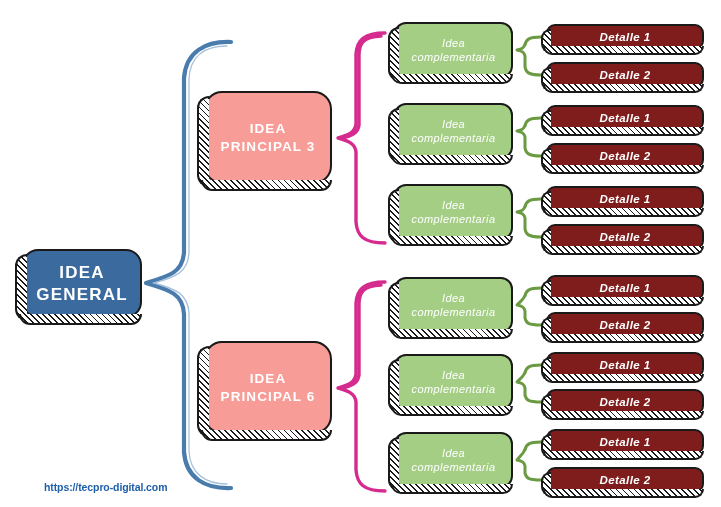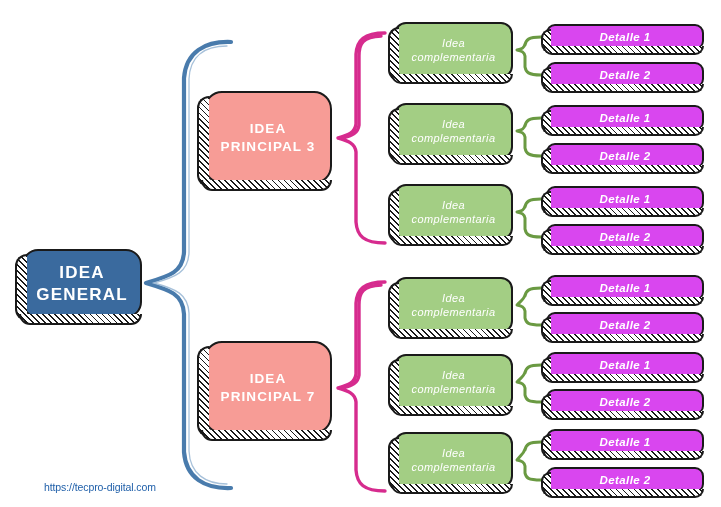--- a/index.html
+++ b/index.html
@@ -72,42 +72,42 @@
     font-stretch:condensed;
   }
   .node-comp{
     background:#A3CE84;
     border-radius:12px;
     font-size:11px;
     font-style:italic;
     letter-spacing:.4px;
   }
   .node-det{
-    background:#d946ef;
+    background:#7f1d1d;
     border-radius:9px;
     font-size:11.5px;
     font-weight:bold;
     font-style:italic;
     letter-spacing:.4px;
   }
   .node-det::before{left:-7px;width:8px;border-radius:9px 0 0 9px;}
   .node-det::after{bottom:-7px;height:7px;border-radius:0 0 9px 9px;}
   .node-comp::before{left:-8px;width:9px;border-radius:11px 0 0 11px;}
   .node-comp::after{bottom:-8px;height:8px;border-radius:0 0 11px 11px;}
 
   
   .brace-layer{position:absolute;left:0;top:0;width:721px;height:507px;z-index:2;}
 
   
   .watermark{
     position:absolute;
     left:44px;top:481px;
     color:#1F5FA9;
     font-size:10.5px;
-    font-weight:normal;
+    font-weight:bold;
     letter-spacing:-0.1px;
     font-stretch:condensed;
     z-index:9;
   }
 </style>
 </head>
 <body>
 
 <div id="canvas">
 
@@ -166,21 +166,21 @@
   <div class="node node-main" style="left:204px;top:91px;width:128px;height:93px;">
     <div class="label">
       <div>IDEA</div>
       <div>PRINCIPAL 3</div>
     </div>
   </div>
 
   <div class="node node-main" style="left:204px;top:341px;width:128px;height:93px;">
     <div class="label">
       <div>IDEA</div>
-      <div>PRINCIPAL 7</div>
+      <div>PRINCIPAL 6</div>
     </div>
   </div>
 
   <div class="node node-comp" style="left:394px;top:22px;width:119px;height:56px;">
     <div class="label">
       <div>Idea</div>
       <div>complementaria</div>
     </div>
   </div>
   <div class="node node-comp" style="left:394px;top:103px;width:119px;height:56px;">

